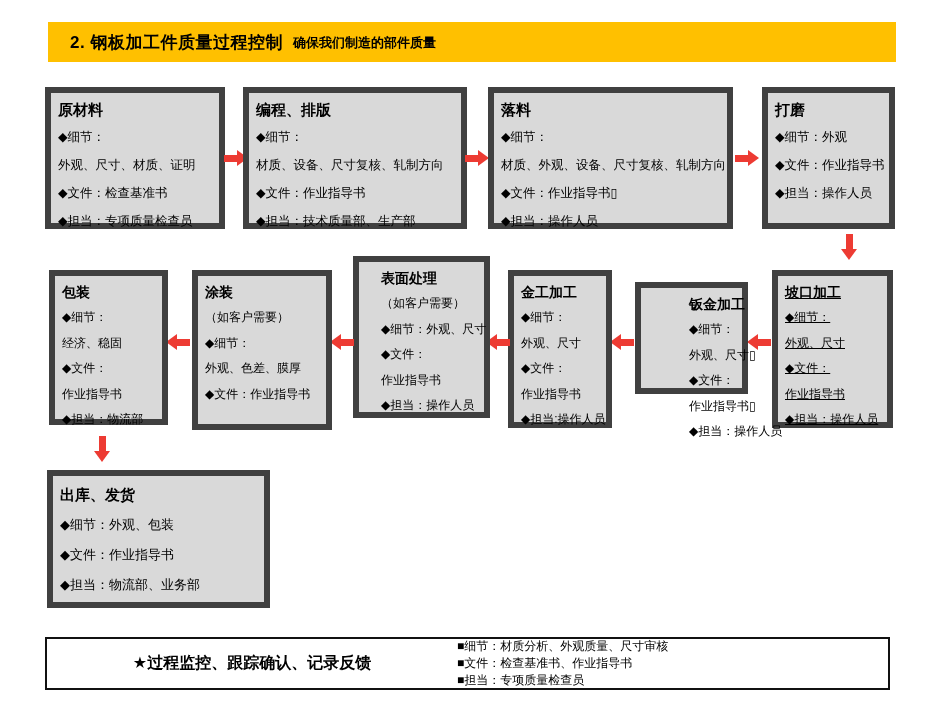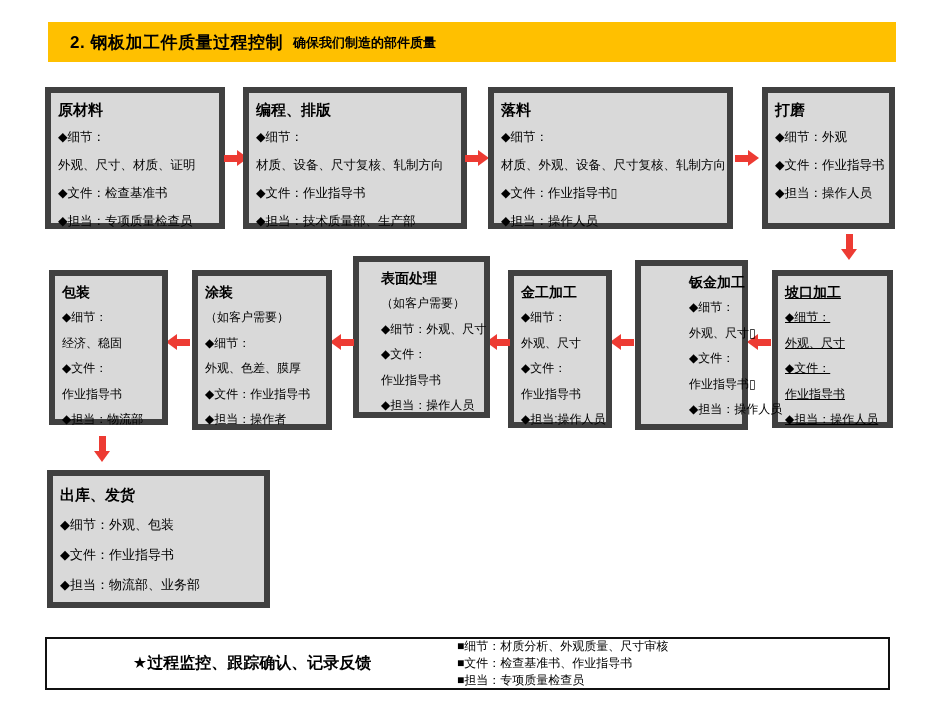--- a/index.html
+++ b/index.html
@@ -116,21 +116,21 @@
     <div class="ln">◆文件：</div>
     <div class="ln">作业指导书</div>
     <div class="ln">◆担当：操作人员</div>
   </div>
 
   <div class="arrow arrow-left" style="left:747px;top:334px;">
       <div class="head"></div>
       <div class="shaft"></div>
     </div>
 
-  <div class="pbox r2" style="left:635px;top:260px;width:113px;height:170px;padding-left:48px;">
+  <div class="pbox r2" style="left:635px;top:282px;width:113px;height:112px;padding-left:48px;">
     <div class="ttl">钣金加工</div>
     <div class="ln">◆细节：</div>
     <div class="ln">外观、尺寸▯</div>
     <div class="ln">◆文件：</div>
     <div class="ln">作业指导书▯</div>
     <div class="ln">◆担当：操作人员</div>
   </div>
 
   <div class="arrow arrow-left" style="left:610px;top:334px;">
       <div class="head"></div>
@@ -164,21 +164,20 @@
       <div class="head"></div>
       <div class="shaft"></div>
     </div>
 
   <div class="pbox r2" style="left:192px;top:270px;width:140px;height:160px;">
     <div class="ttl">涂装</div>
     <div class="ln">（如客户需要）</div>
     <div class="ln">◆细节：</div>
     <div class="ln">外观、色差、膜厚</div>
     <div class="ln">◆文件：作业指导书</div>
-    <div class="ln">◆担当：操作者</div>
   </div>
 
   <div class="arrow arrow-left" style="left:166px;top:334px;">
       <div class="head"></div>
       <div class="shaft"></div>
     </div>
 
   <div class="pbox r2" style="left:49px;top:270px;width:119px;height:155px;">
     <div class="ttl">包装</div>
     <div class="ln">◆细节：</div>

